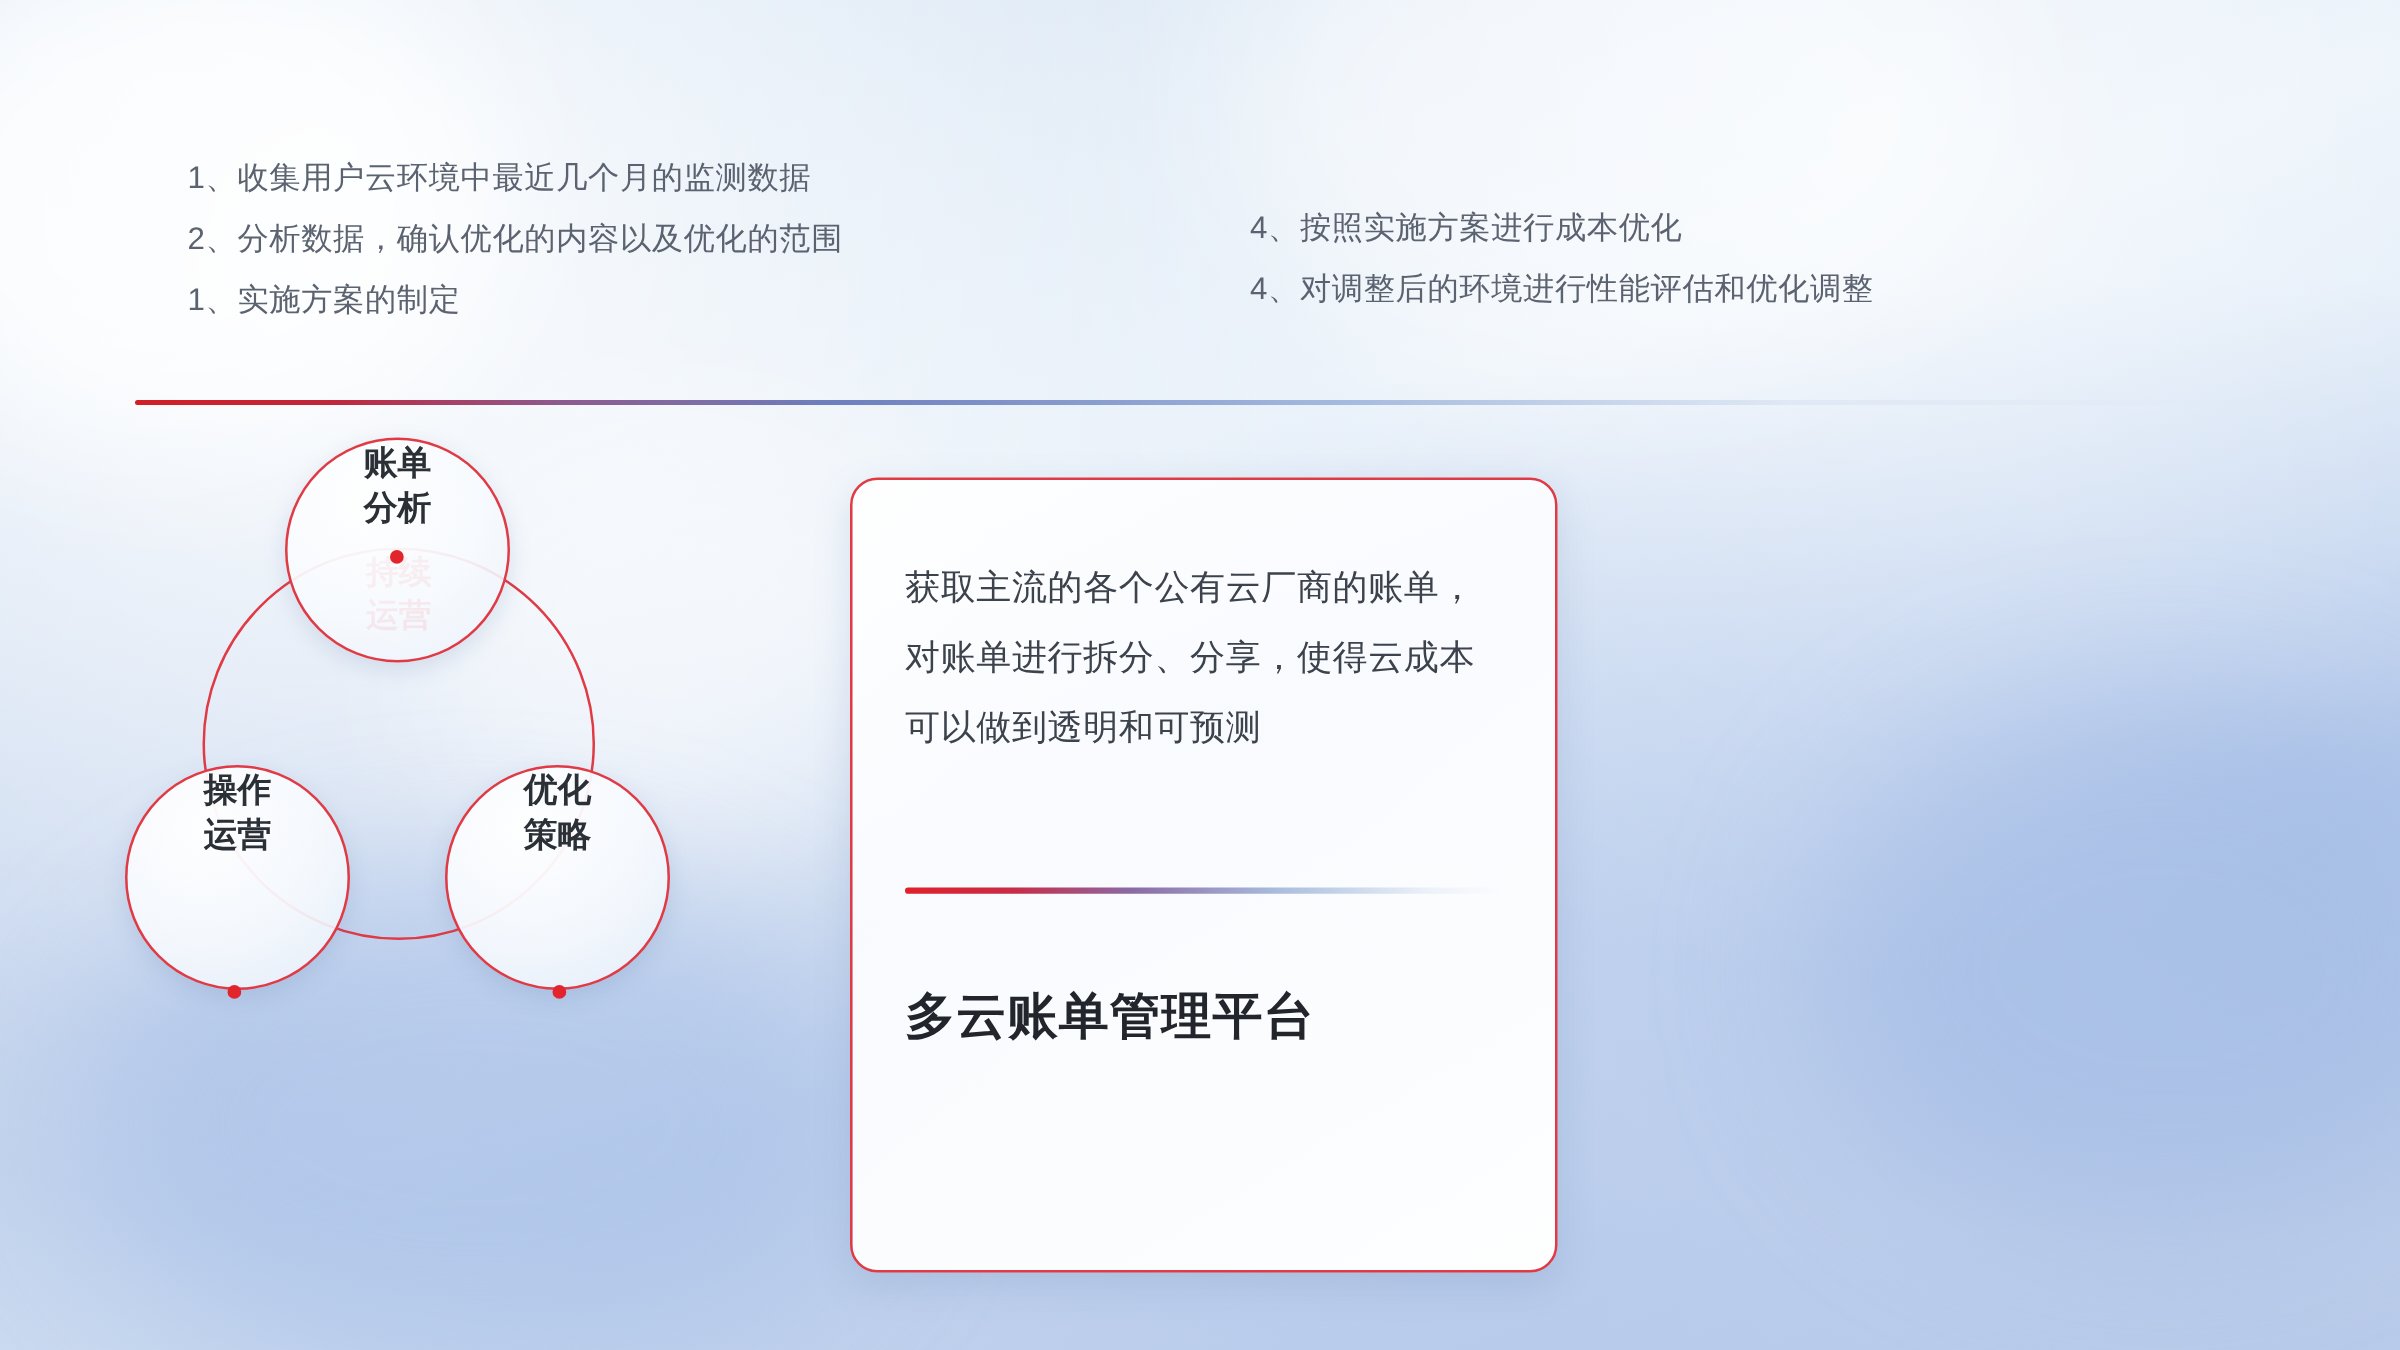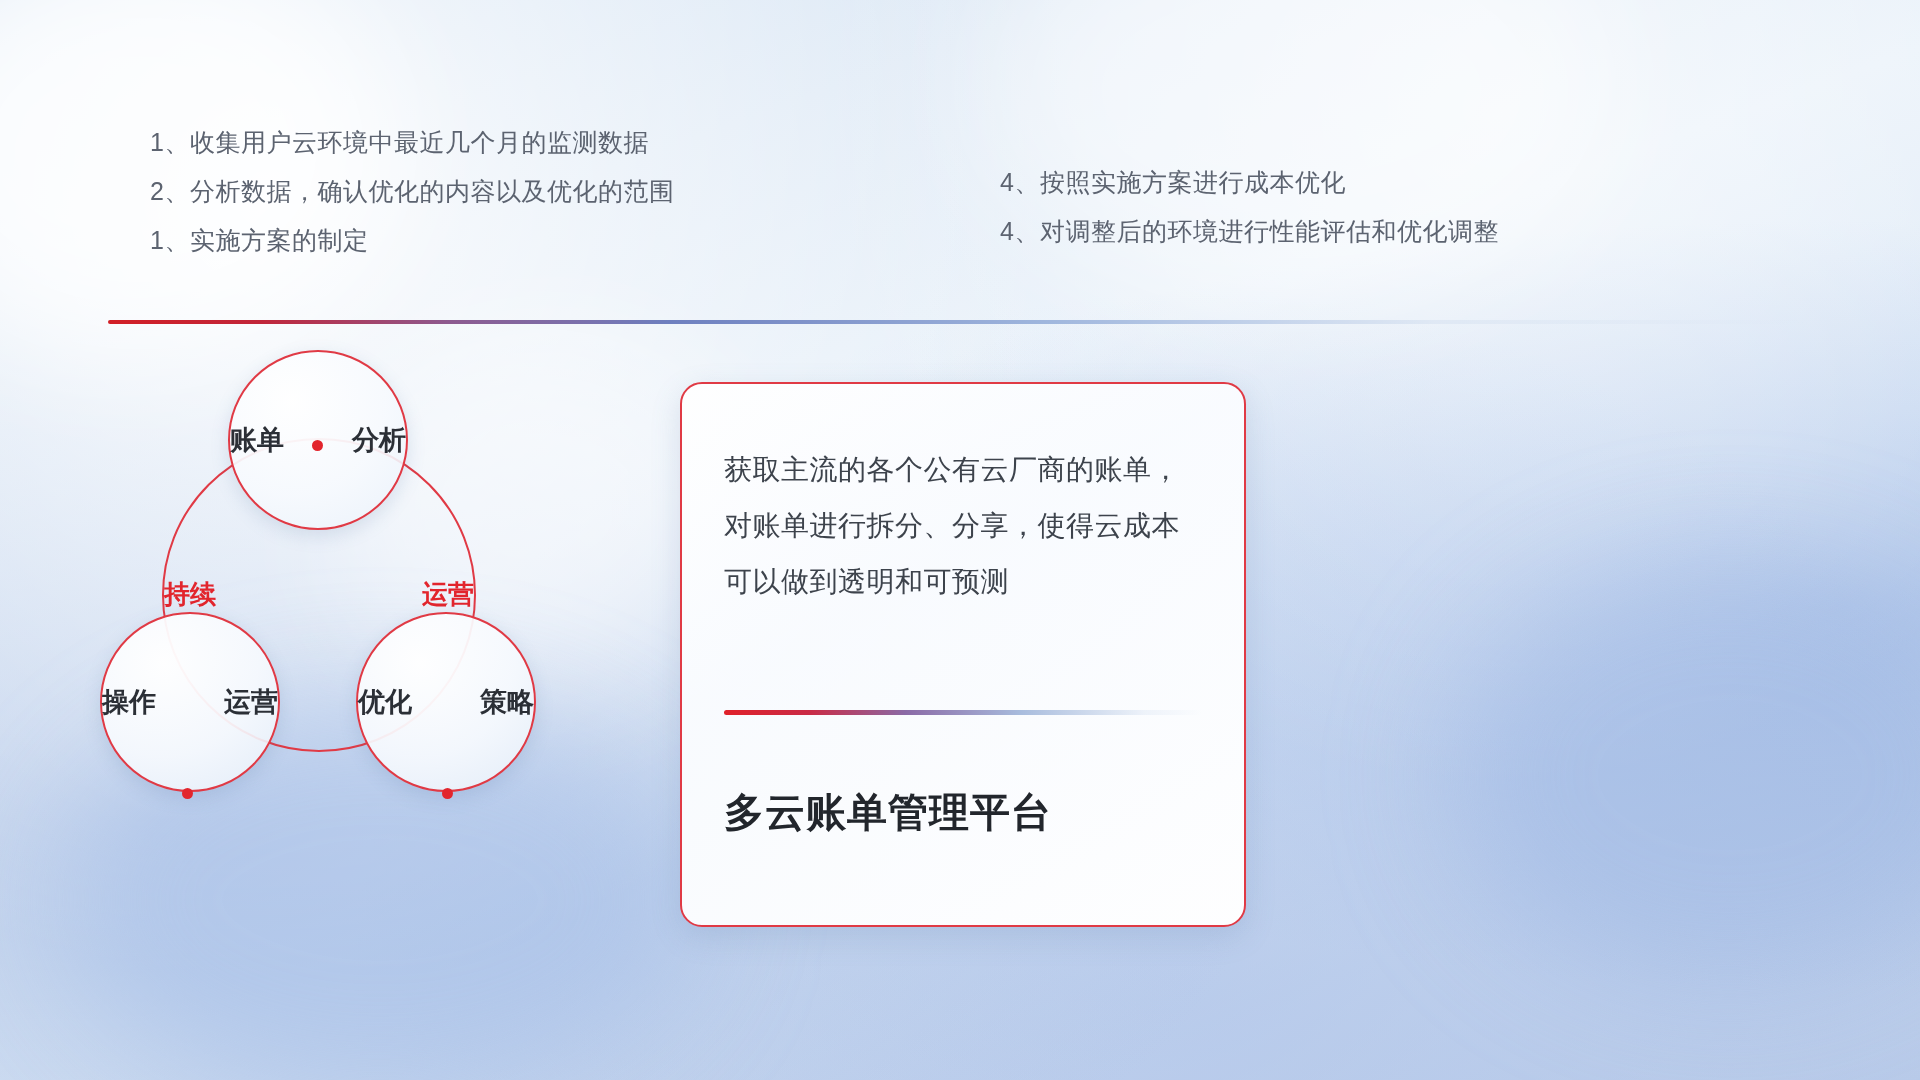--- a/index.html
+++ b/index.html
@@ -69,23 +69,23 @@
     left: 100px;
     top: 350px;
     width: 520px;
     height: 600px;
   }
   .circle {
     position: absolute;
     border-radius: 50%;
     border: 2px solid #e03a45;
     display: flex;
-    flex-direction: row;
+    flex-direction: column;
     align-items: center;
-    justify-content: space-between;
+    justify-content: flex-start;
     text-align: center;
     font-weight: bold;
     color: #2b2f36;
     font-size: 27px;
     line-height: 1.35;
   }
   .circle.small {
     width: 176px;
     height: 176px;
     background: radial-gradient(circle at 35% 28%, rgba(255,255,255,0.97) 0%, rgba(247,250,254,0.92) 55%, rgba(233,241,250,0.85) 100%);
@@ -117,21 +117,21 @@
   }
   .dot-top   { left: 212px; top: 90px; }
   .dot-left  { left: 82px;  top: 438px; }
   .dot-right { left: 342px; top: 438px; }
 
   
   .card {
     position: absolute;
     top: 382px;
     width: 566px;
-    height: 545px;
+    height: 636px;
     border-radius: 22px;
     border: 2px solid #e03a45;
     background: linear-gradient(150deg, rgba(255,255,255,0.92) 0%, rgba(250,252,255,0.96) 38%, rgba(255,255,255,0.98) 100%);
     box-shadow: 0 10px 30px rgba(90,120,165,0.18);
     box-sizing: border-box;
     padding: 58px 42px 0 42px;
   }
   .card-1 { left: 680px; }
   .card-2 { left: 1282px; }
 

